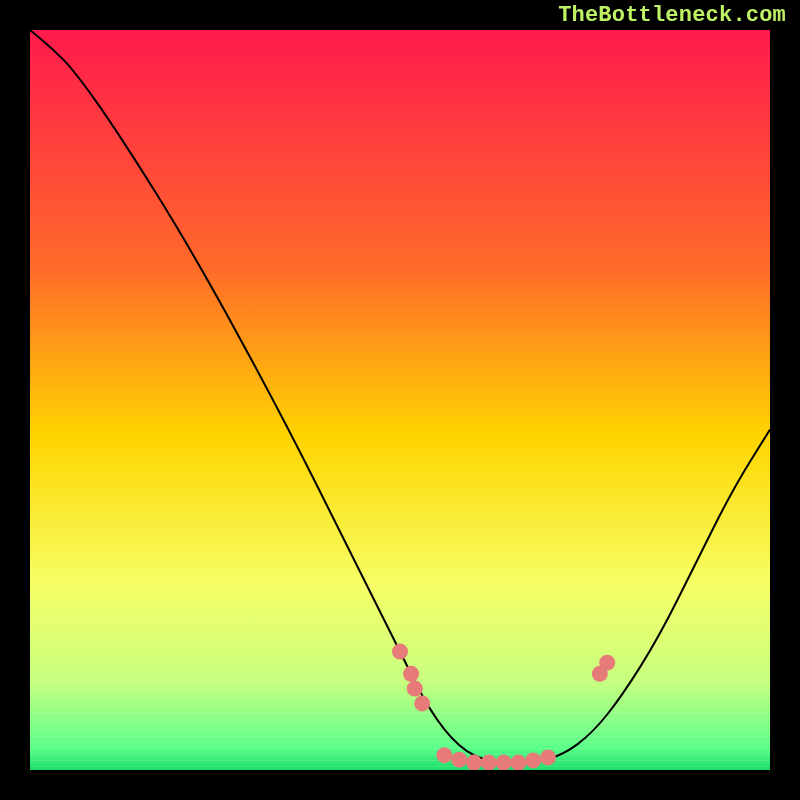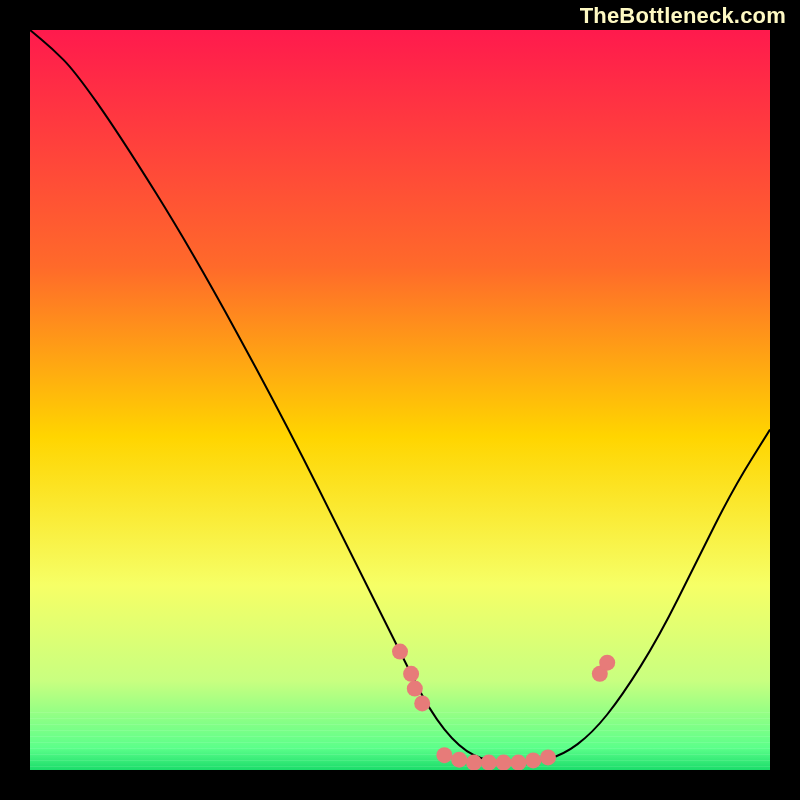--- a/index.html
+++ b/index.html
@@ -7,24 +7,24 @@
   .container {
     position: relative;
     width: 800px;
     height: 800px;
     background: #000;
   }
   .watermark {
     position: absolute;
     top: 3px;
     right: 14px;
-    font-family: Liberation Sans, sans-serif;
+    font-family: Liberation Mono, monospace;
     font-size: 22px;
     font-weight: bold;
-    color: #fef9c3;
+    color: #bef264;
     letter-spacing: 0.2px;
     z-index: 5;
   }
   .plot-area {
     position: absolute;
     left: 30px;
     top: 30px;
     width: 740px;
     height: 740px;
     overflow: hidden;

